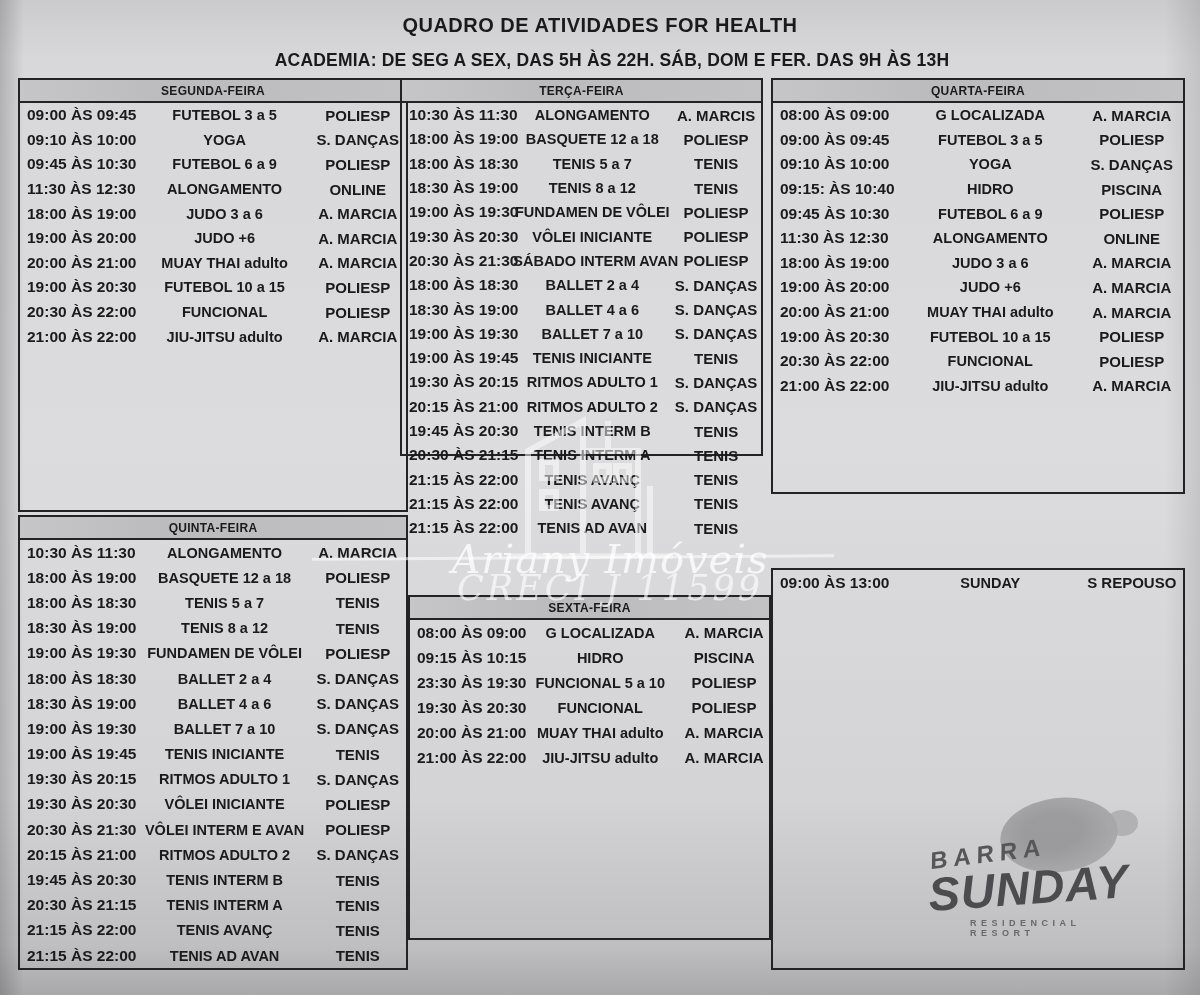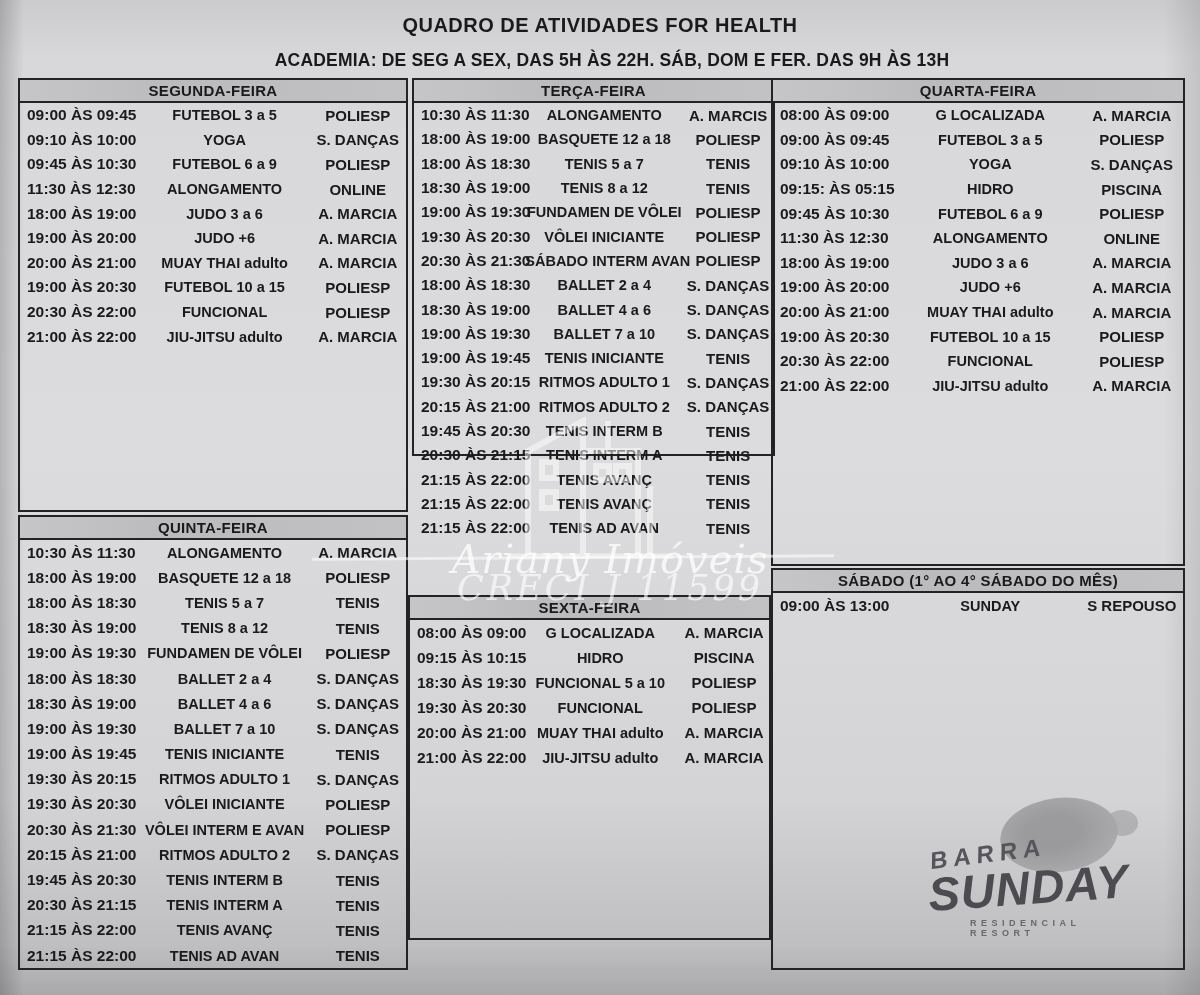--- a/index.html
+++ b/index.html
@@ -22,31 +22,31 @@
     text-align:center; font-size:17.5px; font-weight:bold; letter-spacing:.2px;
   }
   .table {
     position:absolute;
     border:2px solid #232326;
   }
   .thead {
     height:23px; display:flex; align-items:center; justify-content:center;
     background:linear-gradient(90deg,#c6c6c8,#bbbbbd 40%,#c2c2c4);
     border-bottom:2px solid #232326;
-    font-weight:bold; font-size:15px; letter-spacing:.3px;
+    font-weight:bold; font-size:12px; letter-spacing:.3px;
   }
   .trow { display:flex; align-items:center; height:var(--rh,24.6px); }
   .cell { font-weight:bold; white-space:nowrap; overflow:visible; }
   .cell.time     { width:31%; text-align:left; padding-left:7px; font-size:15.5px; }
   .cell.activity { width:44%; text-align:center; font-size:14.5px; }
   .cell.place    { width:25%; text-align:center; font-size:15px; }
 
   .t-seg { left:18px;  top:78px;  width:390px; height:434px; --rh:24.6px; }
-  .t-ter { left:412px; top:78px;  width:363px; height:378px; --rh:24.3px; }
-  .t-qua { left:771px; top:78px;  width:414px; height:488px; --rh:24.6px; }
+  .t-ter { left:400px; top:78px;  width:363px; height:378px; --rh:24.3px; }
+  .t-qua { left:771px; top:78px;  width:414px; height:416px; --rh:24.6px; }
   .t-qui { left:18px;  top:515px; width:390px; height:455px; --rh:25.2px; }
   .t-sex { left:408px; top:595px; width:363px; height:345px; --rh:25px; }
   .t-sab { left:771px; top:568px; width:414px; height:402px; --rh:25px; }
 
   .watermark { position:absolute; left:0; top:0; width:100%; height:100%; pointer-events:none; }
   .wm-building { position:absolute; left:498px; top:396px; opacity:.5; }
   .wm-line {
     position:absolute; left:312px; top:556px; width:522px; height:3px;
     background:rgba(255,255,255,.55); transform:rotate(-.4deg);
   }
@@ -257,21 +257,21 @@
         <span class="cell time">09:00 ÀS 09:45</span>
         <span class="cell activity">FUTEBOL 3 a 5</span>
         <span class="cell place">POLIESP</span>
       </div>
       <div class="trow">
         <span class="cell time">09:10 ÀS 10:00</span>
         <span class="cell activity">YOGA</span>
         <span class="cell place">S. DANÇAS</span>
       </div>
       <div class="trow">
-        <span class="cell time">09:15: ÀS 05:15</span>
+        <span class="cell time">09:15: ÀS 10:40</span>
         <span class="cell activity">HIDRO</span>
         <span class="cell place">PISCINA</span>
       </div>
       <div class="trow">
         <span class="cell time">09:45 ÀS 10:30</span>
         <span class="cell activity">FUTEBOL 6 a 9</span>
         <span class="cell place">POLIESP</span>
       </div>
       <div class="trow">
         <span class="cell time">11:30 ÀS 12:30</span>
@@ -409,21 +409,21 @@
         <span class="cell time">08:00 ÀS 09:00</span>
         <span class="cell activity">G LOCALIZADA</span>
         <span class="cell place">A. MARCIA</span>
       </div>
       <div class="trow">
         <span class="cell time">09:15 ÀS 10:15</span>
         <span class="cell activity">HIDRO</span>
         <span class="cell place">PISCINA</span>
       </div>
       <div class="trow">
-        <span class="cell time">18:30 ÀS 19:30</span>
+        <span class="cell time">23:30 ÀS 19:30</span>
         <span class="cell activity">FUNCIONAL 5 a 10</span>
         <span class="cell place">POLIESP</span>
       </div>
       <div class="trow">
         <span class="cell time">19:30 ÀS 20:30</span>
         <span class="cell activity">FUNCIONAL</span>
         <span class="cell place">POLIESP</span>
       </div>
       <div class="trow">
         <span class="cell time">20:00 ÀS 21:00</span>
@@ -432,21 +432,20 @@
       </div>
       <div class="trow">
         <span class="cell time">21:00 ÀS 22:00</span>
         <span class="cell activity">JIU-JITSU adulto</span>
         <span class="cell place">A. MARCIA</span>
       </div>
     </div>
 </div>
 
 <div class="table t-sab">
-  <div class="thead">SÁBADO (1° AO 4° SÁBADO DO MÊS)</div>
   <div>
       <div class="trow">
         <span class="cell time">09:00 ÀS 13:00</span>
         <span class="cell activity">SUNDAY</span>
         <span class="cell place">S REPOUSO</span>
       </div>
     </div>
 </div>
 
 <div class="watermark">

